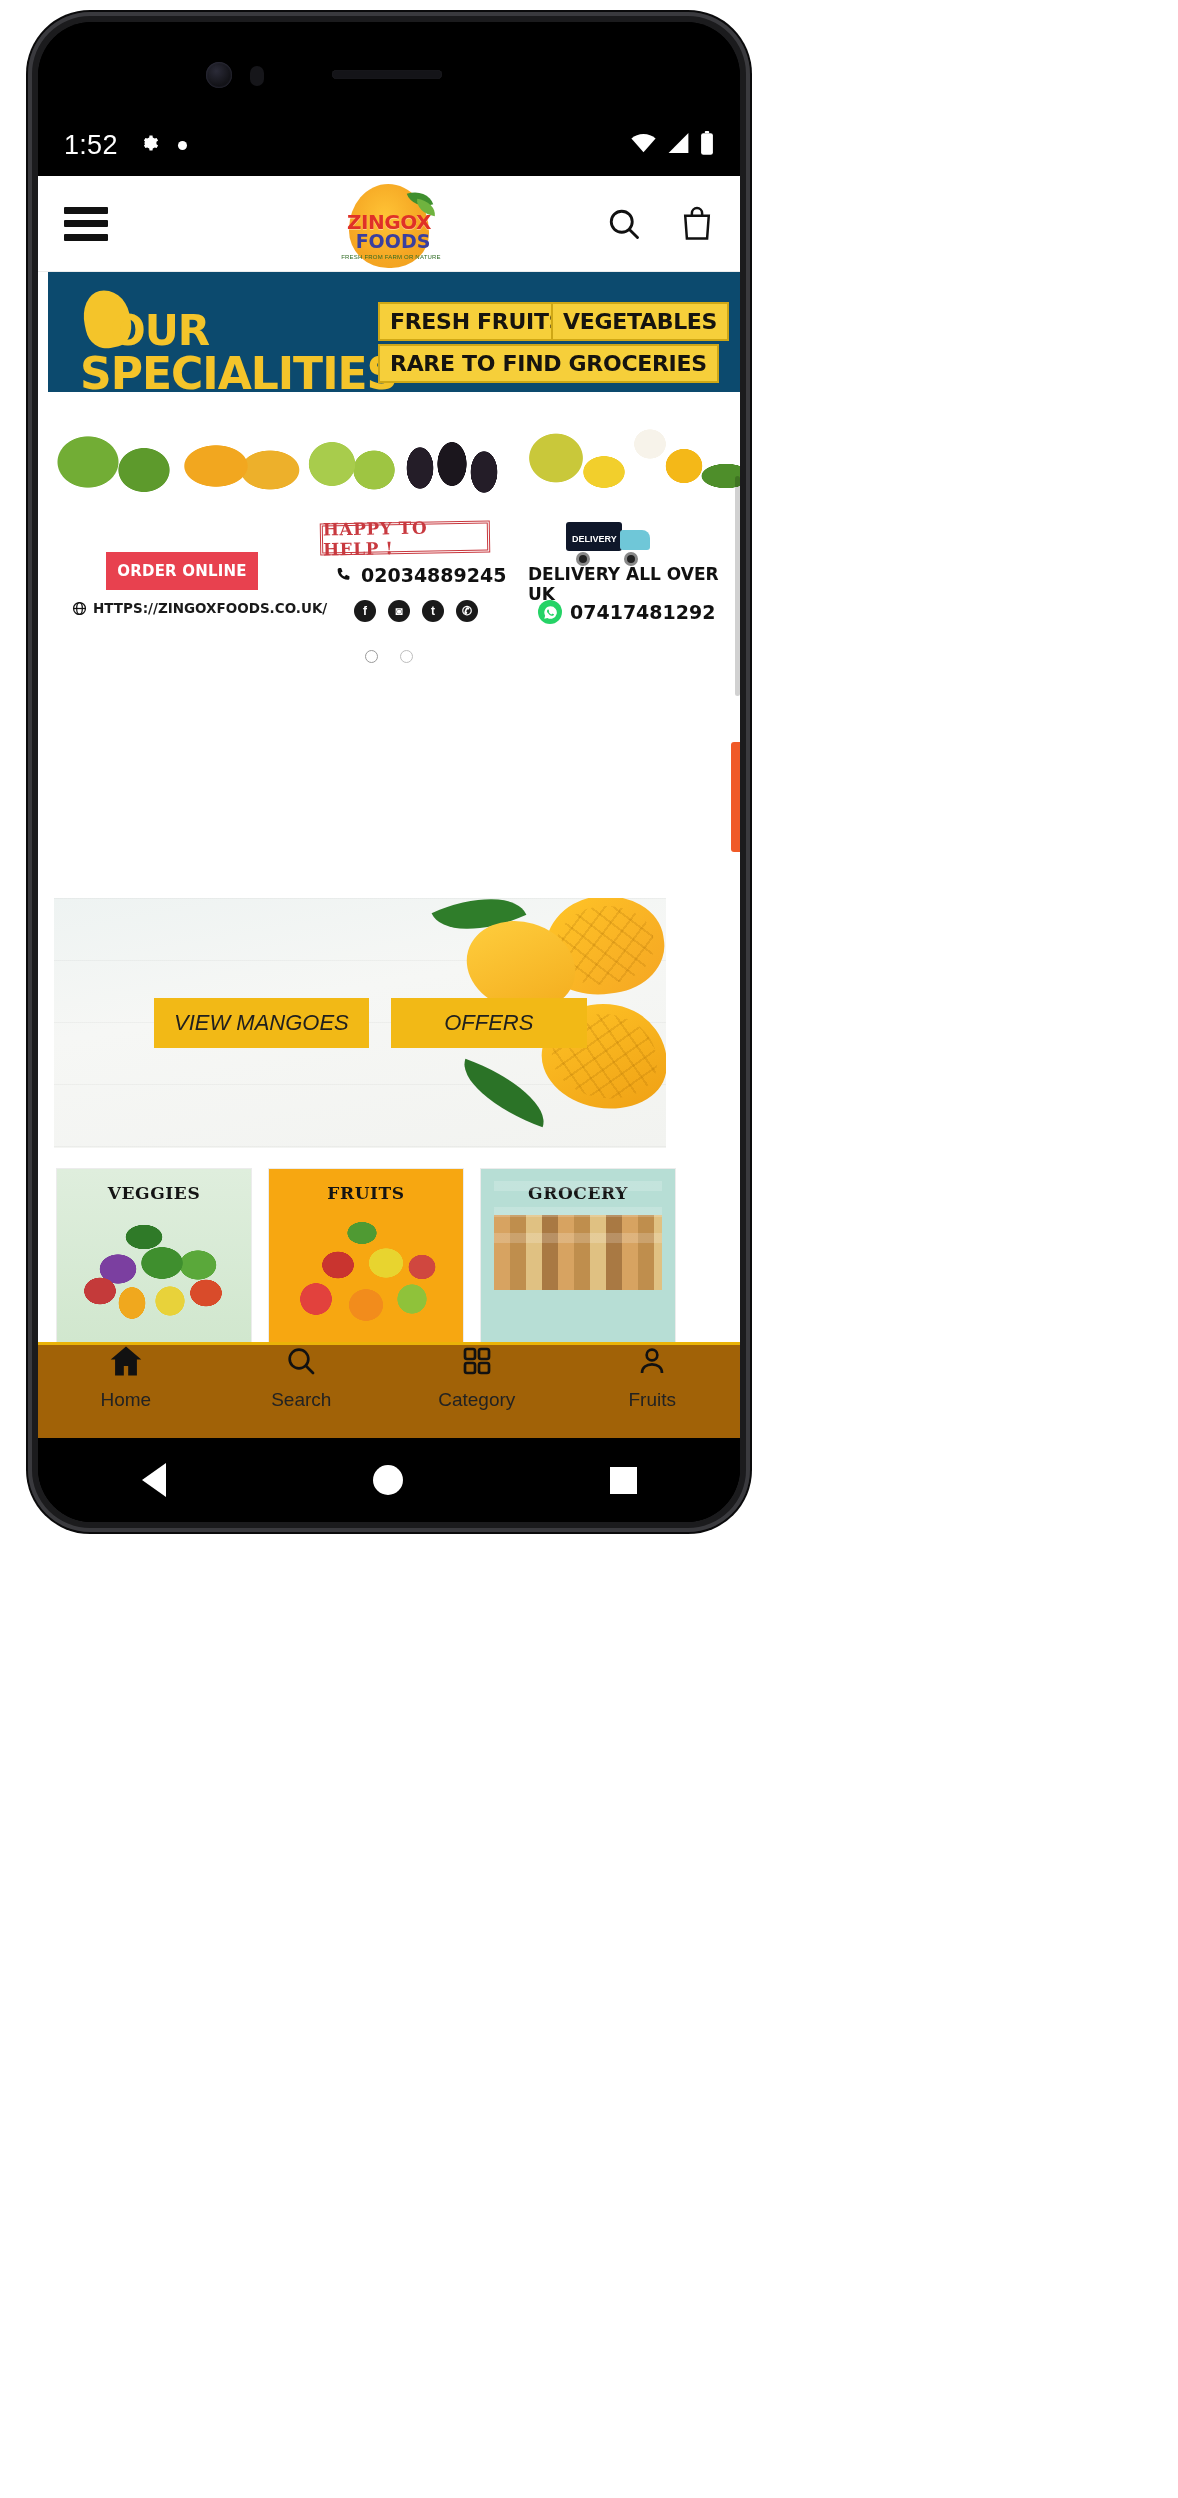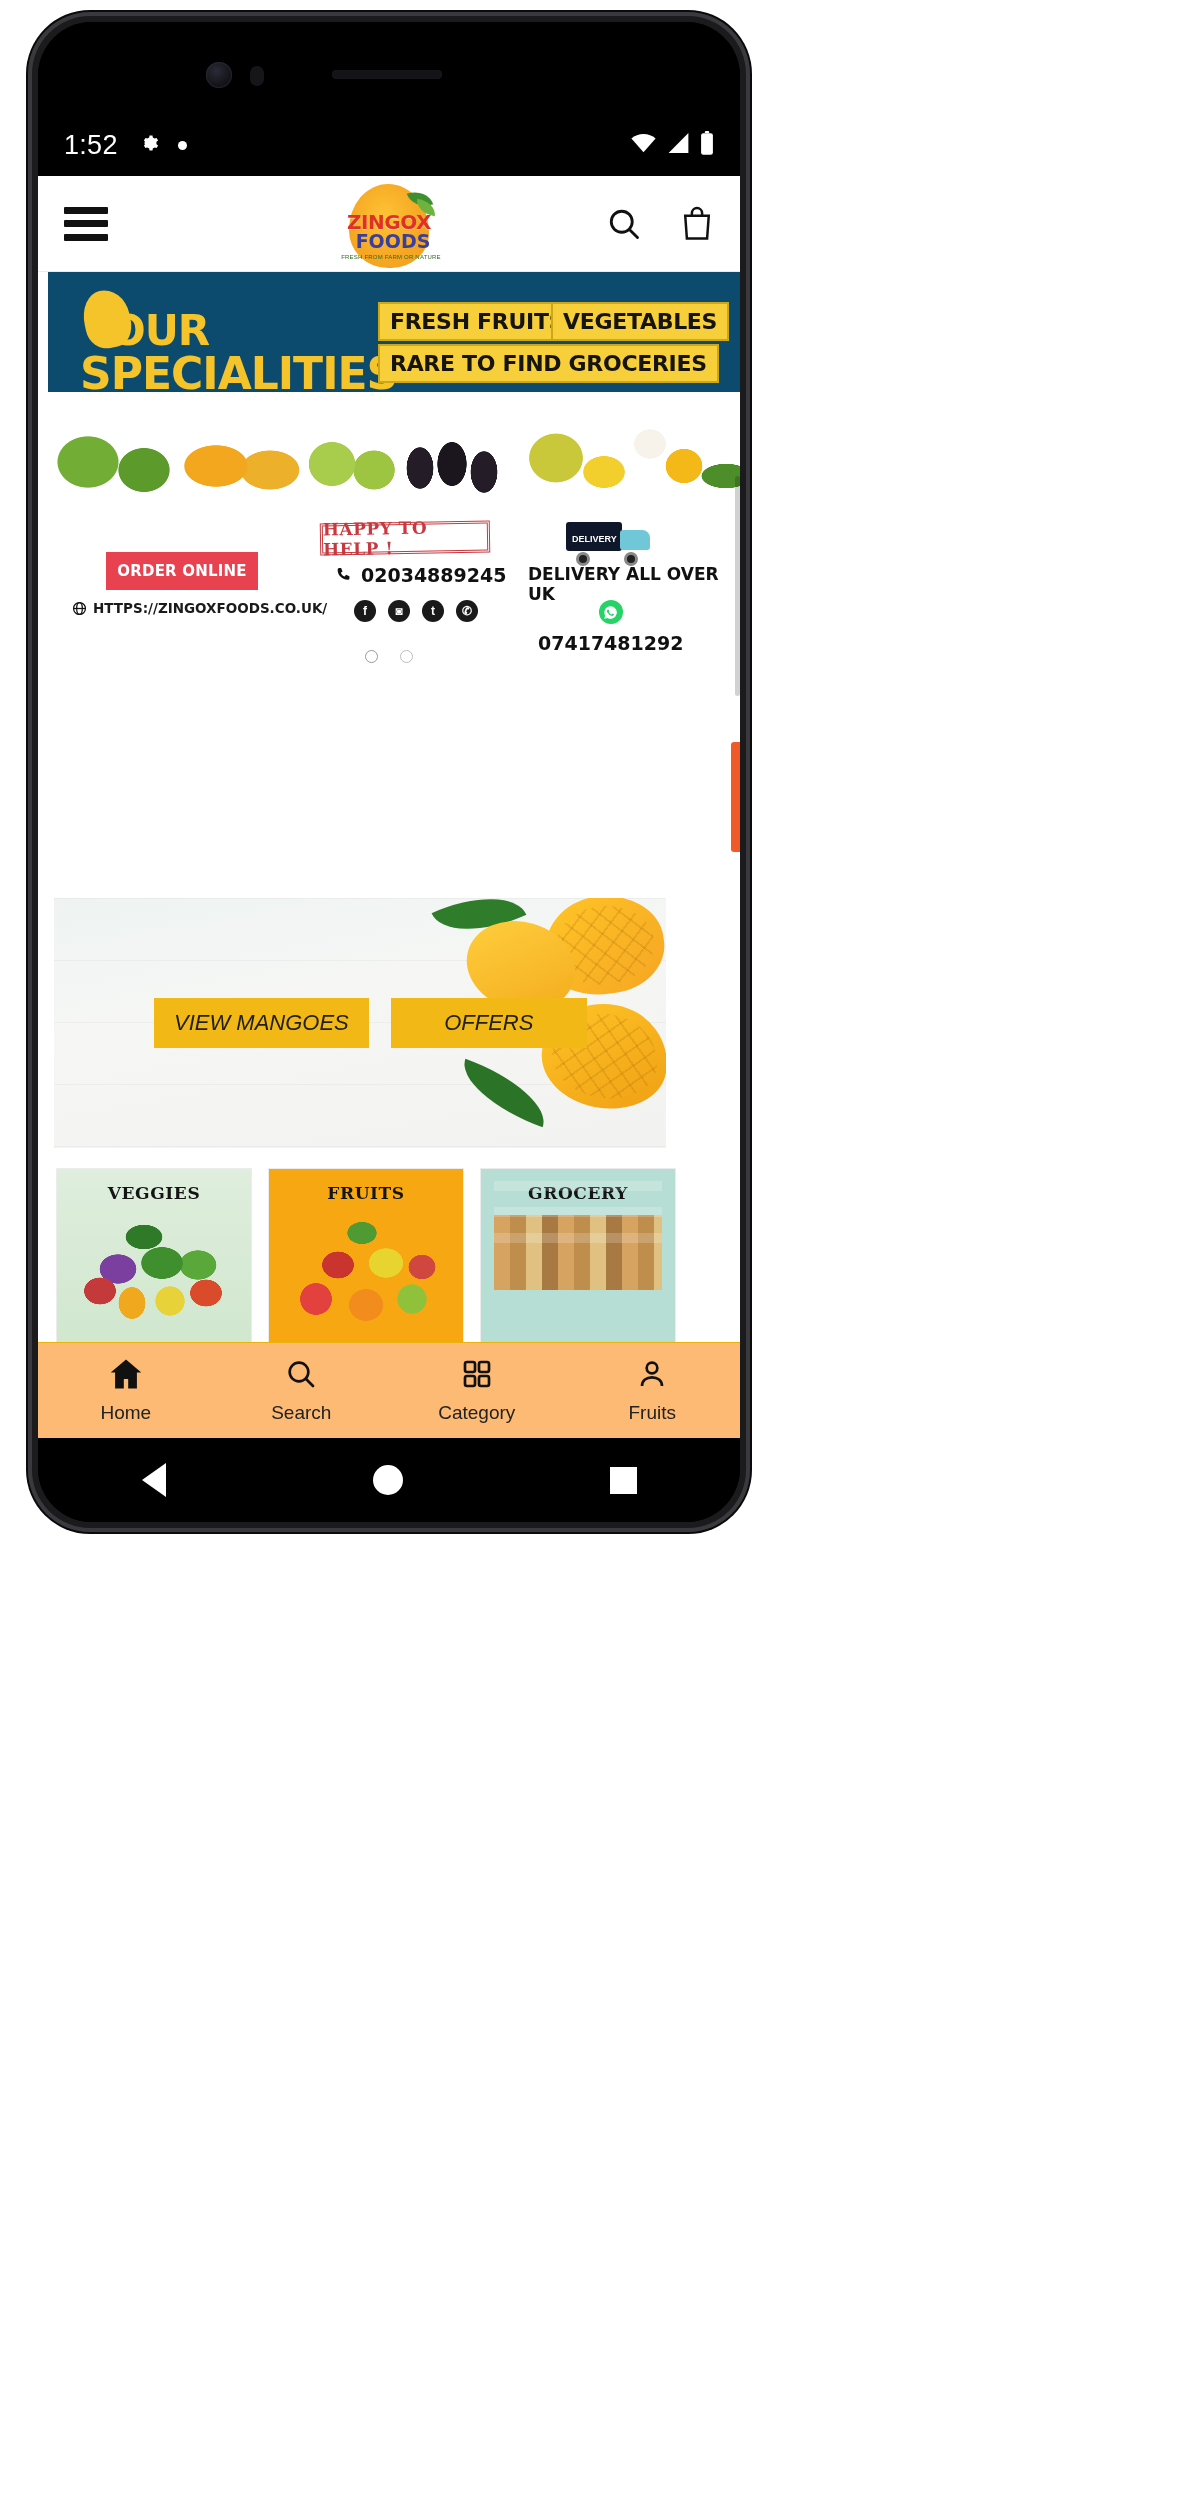--- a/index.html
+++ b/index.html
@@ -186,21 +186,21 @@
   .truck-cab{ position:absolute; left:54px; top:12px; width:30px; height:20px; background:#6fc7d8; border-radius:3px 8px 3px 3px; }
   .truck-w1,.truck-w2{ position:absolute; bottom:-2px; width:14px; height:14px; border-radius:50%; background:#222; border:3px solid #888; }
   .truck-w1{ left:10px; } .truck-w2{ left:58px; }
   .truck-txt{ position:absolute; left:6px; top:12px; font-size:9px; color:#fff; font-weight:bold; }
   .delivery-txt{
     position:absolute; left:490px; top:52px; font-size:17px; font-weight:bold; color:#111;
     font-family:"DejaVu Sans", sans-serif;
   }
   .wa-line{
     position:absolute; left:500px; top:88px; display:flex; align-items:center; gap:8px;
-    font-size:19px; font-weight:bold; color:#111; font-family:"DejaVu Sans", sans-serif;flex-direction:column;
+    font-size:19px; font-weight:bold; color:#111; font-family:"DejaVu Sans", sans-serif;
   }
   .wa-circle{ width:24px; height:24px; border-radius:50%; background:#25d366; display:flex; align-items:center; justify-content:center; }
   .dots{
     position:absolute; left:0; top:378px; width:702px; display:flex; justify-content:center; gap:22px;
   }
   .dot{ width:13px; height:13px; border-radius:50%; border:1.6px solid #bdbdbd; background:transparent; }
   .dot.active{ border-color:#9a9a9a; }
 
   
   .promo{
@@ -282,22 +282,22 @@
     opacity:.95;
   }
   .gro-art-over{
     position:relative; top:-122px; width:168px; height:122px;
     background:repeating-linear-gradient(0deg, rgba(255,255,255,.18) 0 10px, transparent 10px 26px);
   }
 
   
   .bottomnav{
     position:absolute; left:0; bottom:0; width:702px; height:96px;
-    background:#fdba74; border-top:1px solid #eab308;
-    display:flex; align-items:center;
+    background:#a16207; border-top:3px solid #eab308;
+    display:flex; align-items:flex-start;
   }
   .nav-item{
     flex:1; display:flex; flex-direction:column; align-items:center; gap:8px; cursor:pointer;
   }
   .nav-label{ font-size:19px; color:#222; font-family:"Liberation Sans", sans-serif; }
 
   
   .androidnav{
     position:absolute; left:0; bottom:0; width:702px; height:84px;
     background:#000; display:flex; align-items:center; justify-content:space-around;

